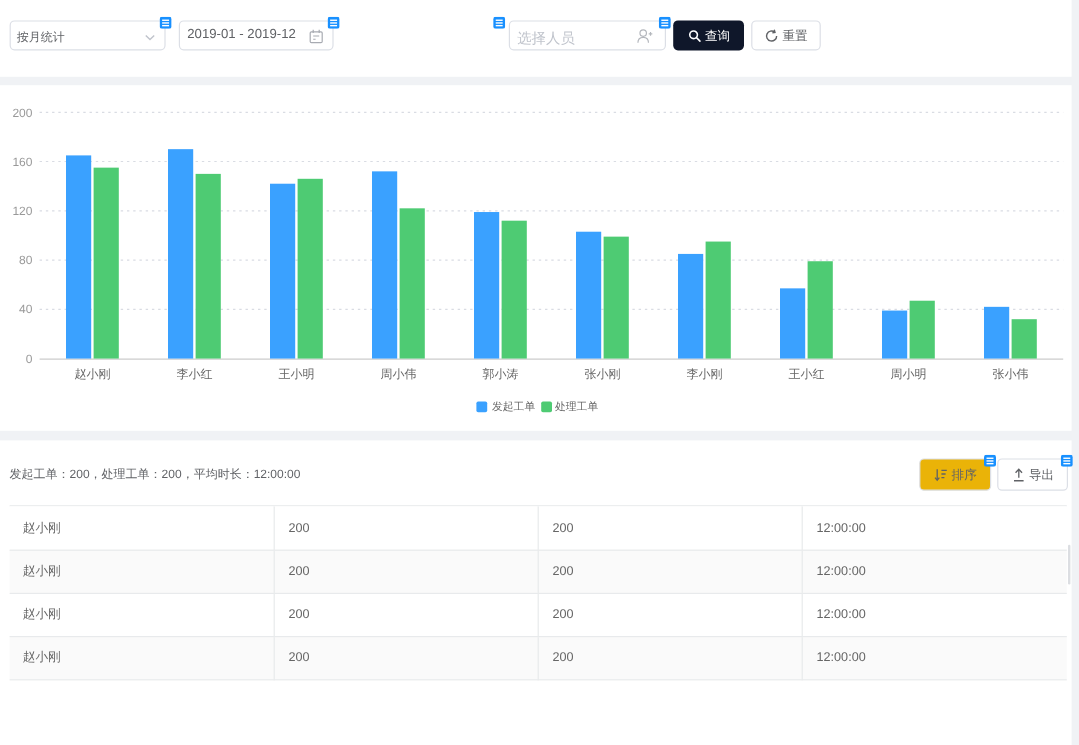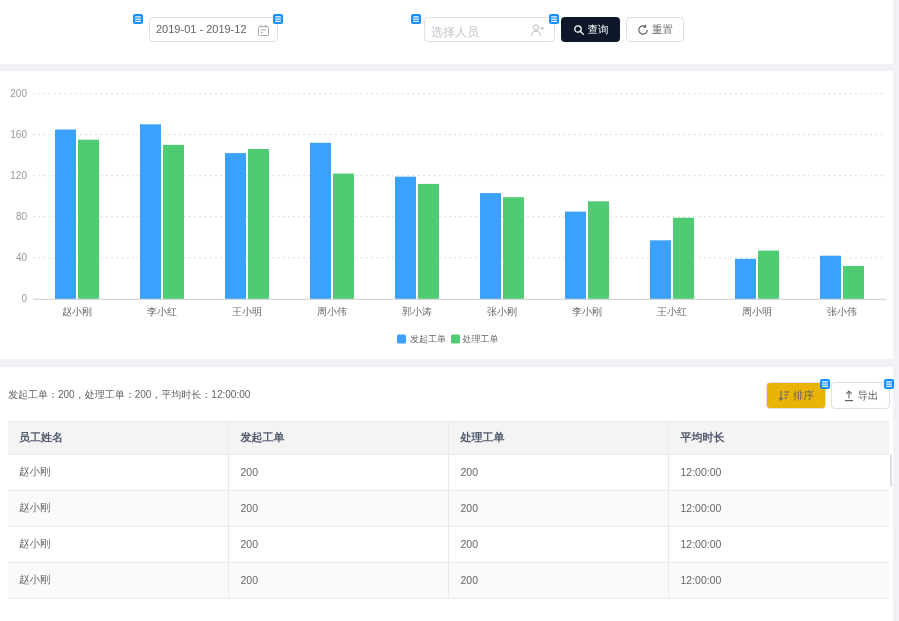--- a/index.html
+++ b/index.html
@@ -8,20 +8,26 @@
 .abs { position:absolute; }
 .ctl { position:absolute; top:17px; height:25px; background:#fff; border:1px solid #dcdfe6; border-radius:4px; }
 .marker { position:absolute; width:10px; height:10px; z-index:5; }
 .btn { position:absolute; border-radius:4px; font-size:10.5px; display:flex; align-items:center; justify-content:center; }
 </style>
 </head>
 <body>
 
 <div class="card" style="top:0; height:64px;">
 
+  <div class="ctl" style="left:8px; width:130px;">
+    <span class="abs" style="left:5px; top:6px; font-size:10px; color:#606266;">按月统计</span>
+    <svg class="abs" style="left:110px; top:7px;" width="12" height="12" viewBox="0 0 12 12">
+        <path d="M2.5 4.5 L6 8 L9.5 4.5" fill="none" stroke="#c0c4cc" stroke-width="1.2"></path>
+      </svg>
+  </div>
 
   <div class="ctl" style="left:149px; width:129px;">
     <span class="abs" style="left:6px; top:5px; font-size:11px; color:#606266;">2019-01 - 2019-12</span>
     <svg class="abs" style="left:107px; top:6px;" width="13" height="13" viewBox="0 0 13 13">
       <rect x="1.5" y="2.5" width="10" height="9" rx="1" fill="none" stroke="#a8abb2" stroke-width="1"></rect>
       <line x1="4" y1="0.8" x2="4" y2="3.6" stroke="#a8abb2" stroke-width="1"></line>
       <line x1="9" y1="0.8" x2="9" y2="3.6" stroke="#a8abb2" stroke-width="1"></line>
       <line x1="4" y1="6" x2="9" y2="6" stroke="#a8abb2" stroke-width="1"></line>
       <line x1="4" y1="8.7" x2="6" y2="8.7" stroke="#a8abb2" stroke-width="1"></line>
     </svg>
@@ -165,26 +171,20 @@
 
   <div class="abs" style="left:8px; top:54px; width:881px; border-top:1px solid #e8eaec;">
     <table style="width:100%; border-collapse:collapse; table-layout:fixed; font-size:10.5px;">
       <colgroup>
           <col style="width:220px">
           <col style="width:220px">
           <col style="width:220px">
           <col>
         </colgroup>
       <tbody>
-          <tr style="height:32px; background:#f4f4f5;">
-        <th style="text-align:left; padding-left:11px; color:#515a6e; font-size:11px; border-right:1px solid #e8eaec; border-bottom:1px solid #e8eaec;">员工姓名</th>
-        <th style="text-align:left; padding-left:12px; color:#515a6e; font-size:11px; border-right:1px solid #e8eaec; border-bottom:1px solid #e8eaec;">发起工单</th>
-        <th style="text-align:left; padding-left:12px; color:#515a6e; font-size:11px; border-right:1px solid #e8eaec; border-bottom:1px solid #e8eaec;">处理工单</th>
-        <th style="text-align:left; padding-left:12px; color:#515a6e; font-size:11px; border-bottom:1px solid #e8eaec;">平均时长</th>
-      </tr>
       <tr style="height:36px; background:#fff;">
         <td style="padding-left:11px; color:#666; border-right:1px solid #e8eaec; border-bottom:1px solid #e8eaec;">赵小刚</td>
         <td style="padding-left:12px; color:#666; border-right:1px solid #e8eaec; border-bottom:1px solid #e8eaec;">200</td>
         <td style="padding-left:12px; color:#666; border-right:1px solid #e8eaec; border-bottom:1px solid #e8eaec;">200</td>
         <td style="padding-left:12px; color:#666; border-bottom:1px solid #e8eaec;">12:00:00</td>
       </tr>
       <tr style="height:36px; background:#fafafa;">
         <td style="padding-left:11px; color:#666; border-right:1px solid #e8eaec; border-bottom:1px solid #e8eaec;">赵小刚</td>
         <td style="padding-left:12px; color:#666; border-right:1px solid #e8eaec; border-bottom:1px solid #e8eaec;">200</td>
         <td style="padding-left:12px; color:#666; border-right:1px solid #e8eaec; border-bottom:1px solid #e8eaec;">200</td>

